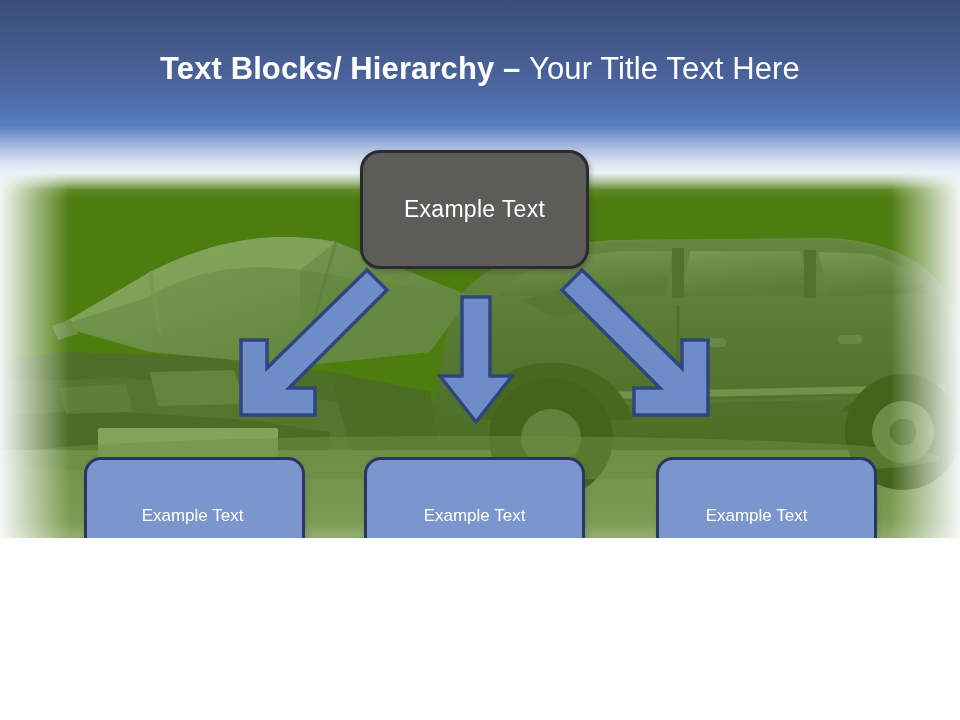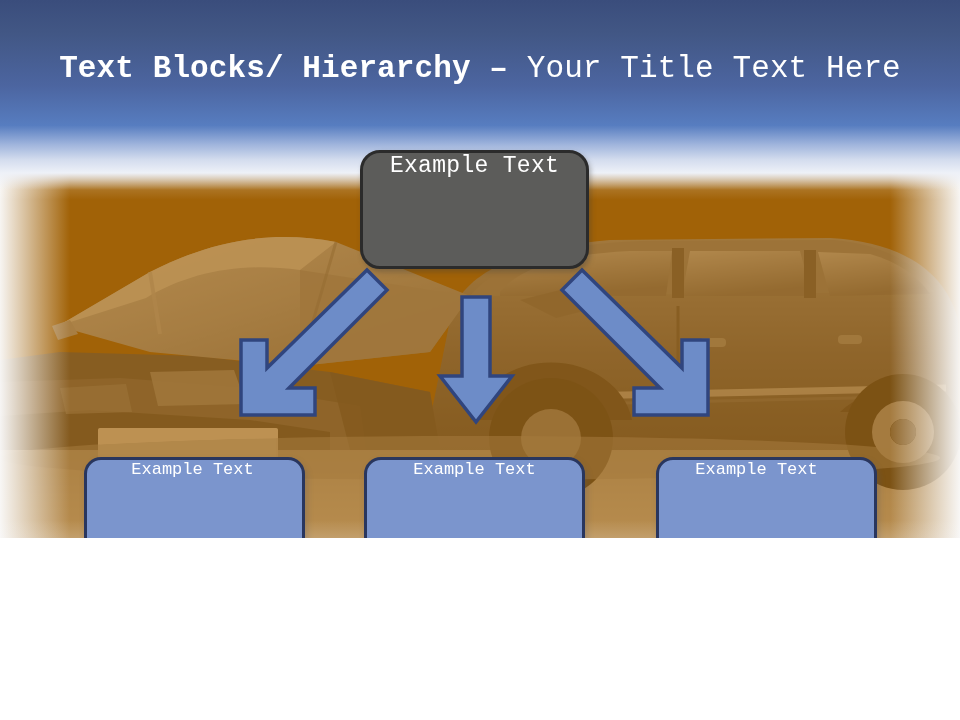--- a/index.html
+++ b/index.html
@@ -9,22 +9,21 @@
   }
   body {
     font-family: "Liberation Sans", sans-serif;
   }
 
   #slide {
     position: relative;
     width: 960px;
     height: 538px;
     overflow: hidden;
-    background: #a16207;
-    font-family: Liberation Mono, monospace;
+    background: #4d7c0f;
   }
 
   
   .photo-layer {
     position: absolute;
     left: 0; top: 0;
     width: 960px;
     height: 720px;
     overflow: hidden;
   }
@@ -104,21 +103,21 @@
     width: 960px; height: 720px;
     pointer-events: none;
   }
   .arrows svg { display: block; }
 
   
   .node {
     position: absolute;
     box-sizing: border-box;
     display: flex;
-    align-items: flex-start;
+    align-items: center;
     justify-content: center;
     color: #ffffff;
     border-radius: 16px;
   }
   .node-top {
     left: 360px;
     top: 150px;
     width: 229px;
     height: 119px;
     background: #5c5c5a;

